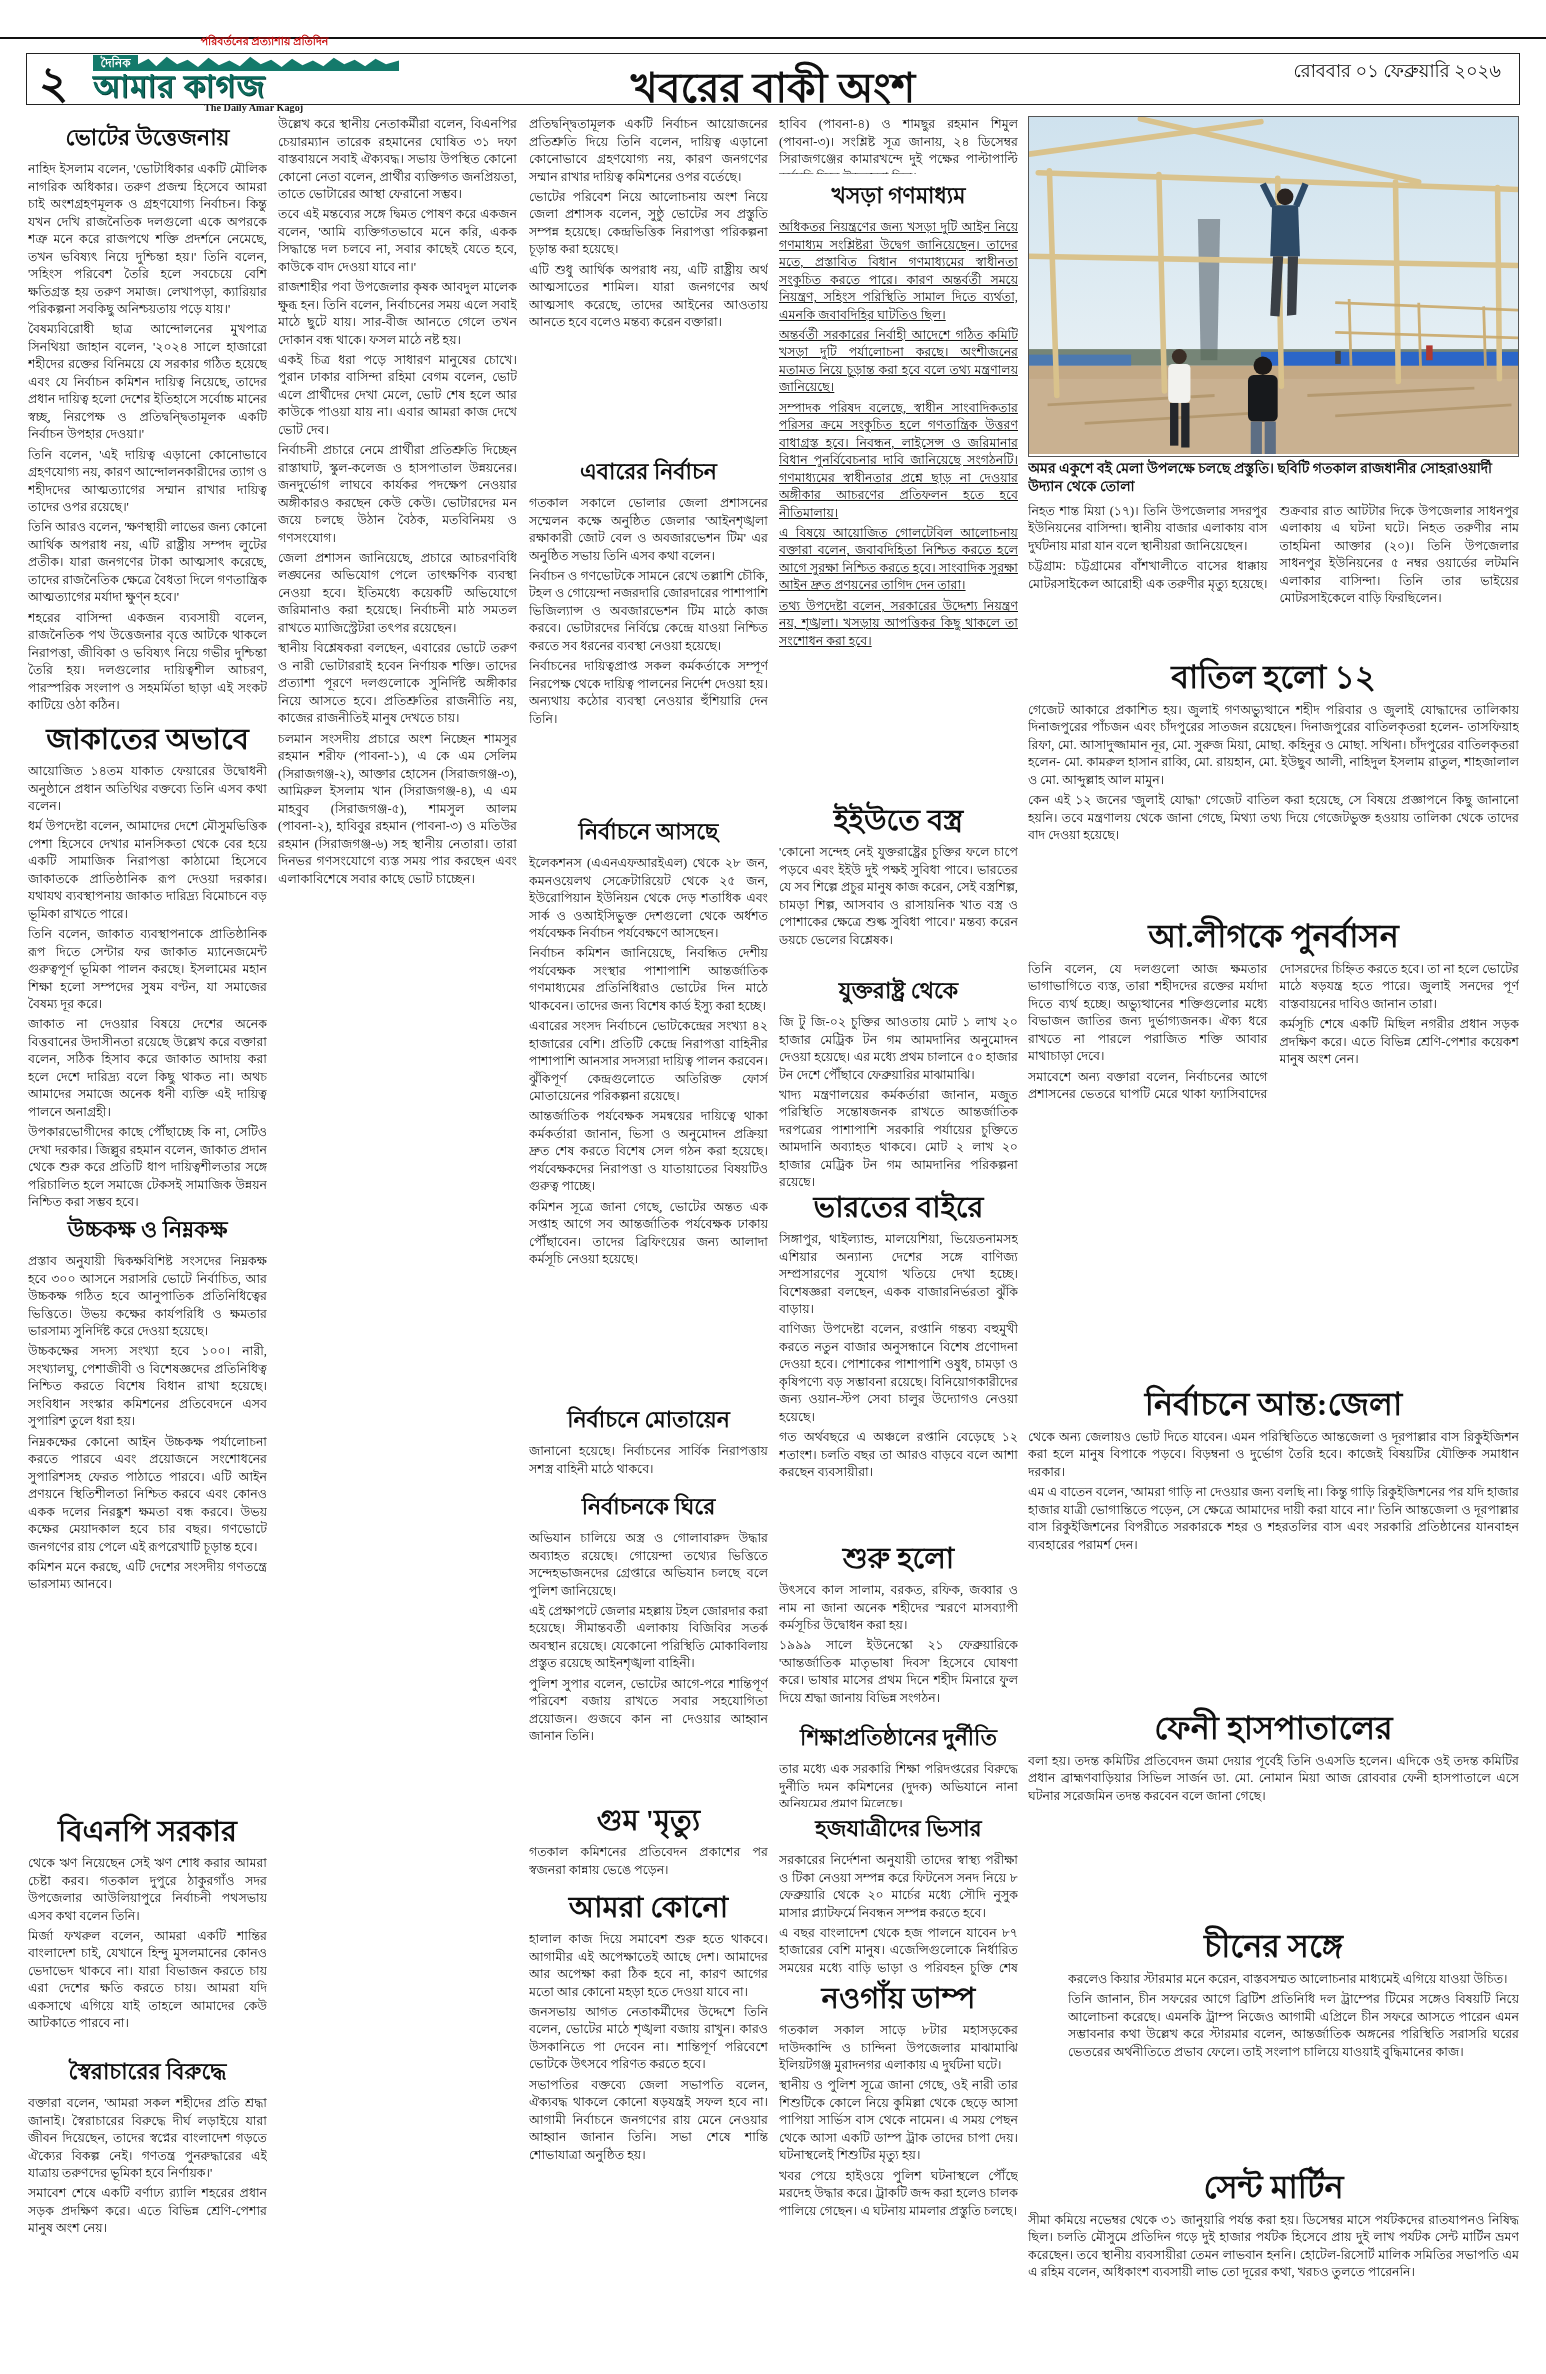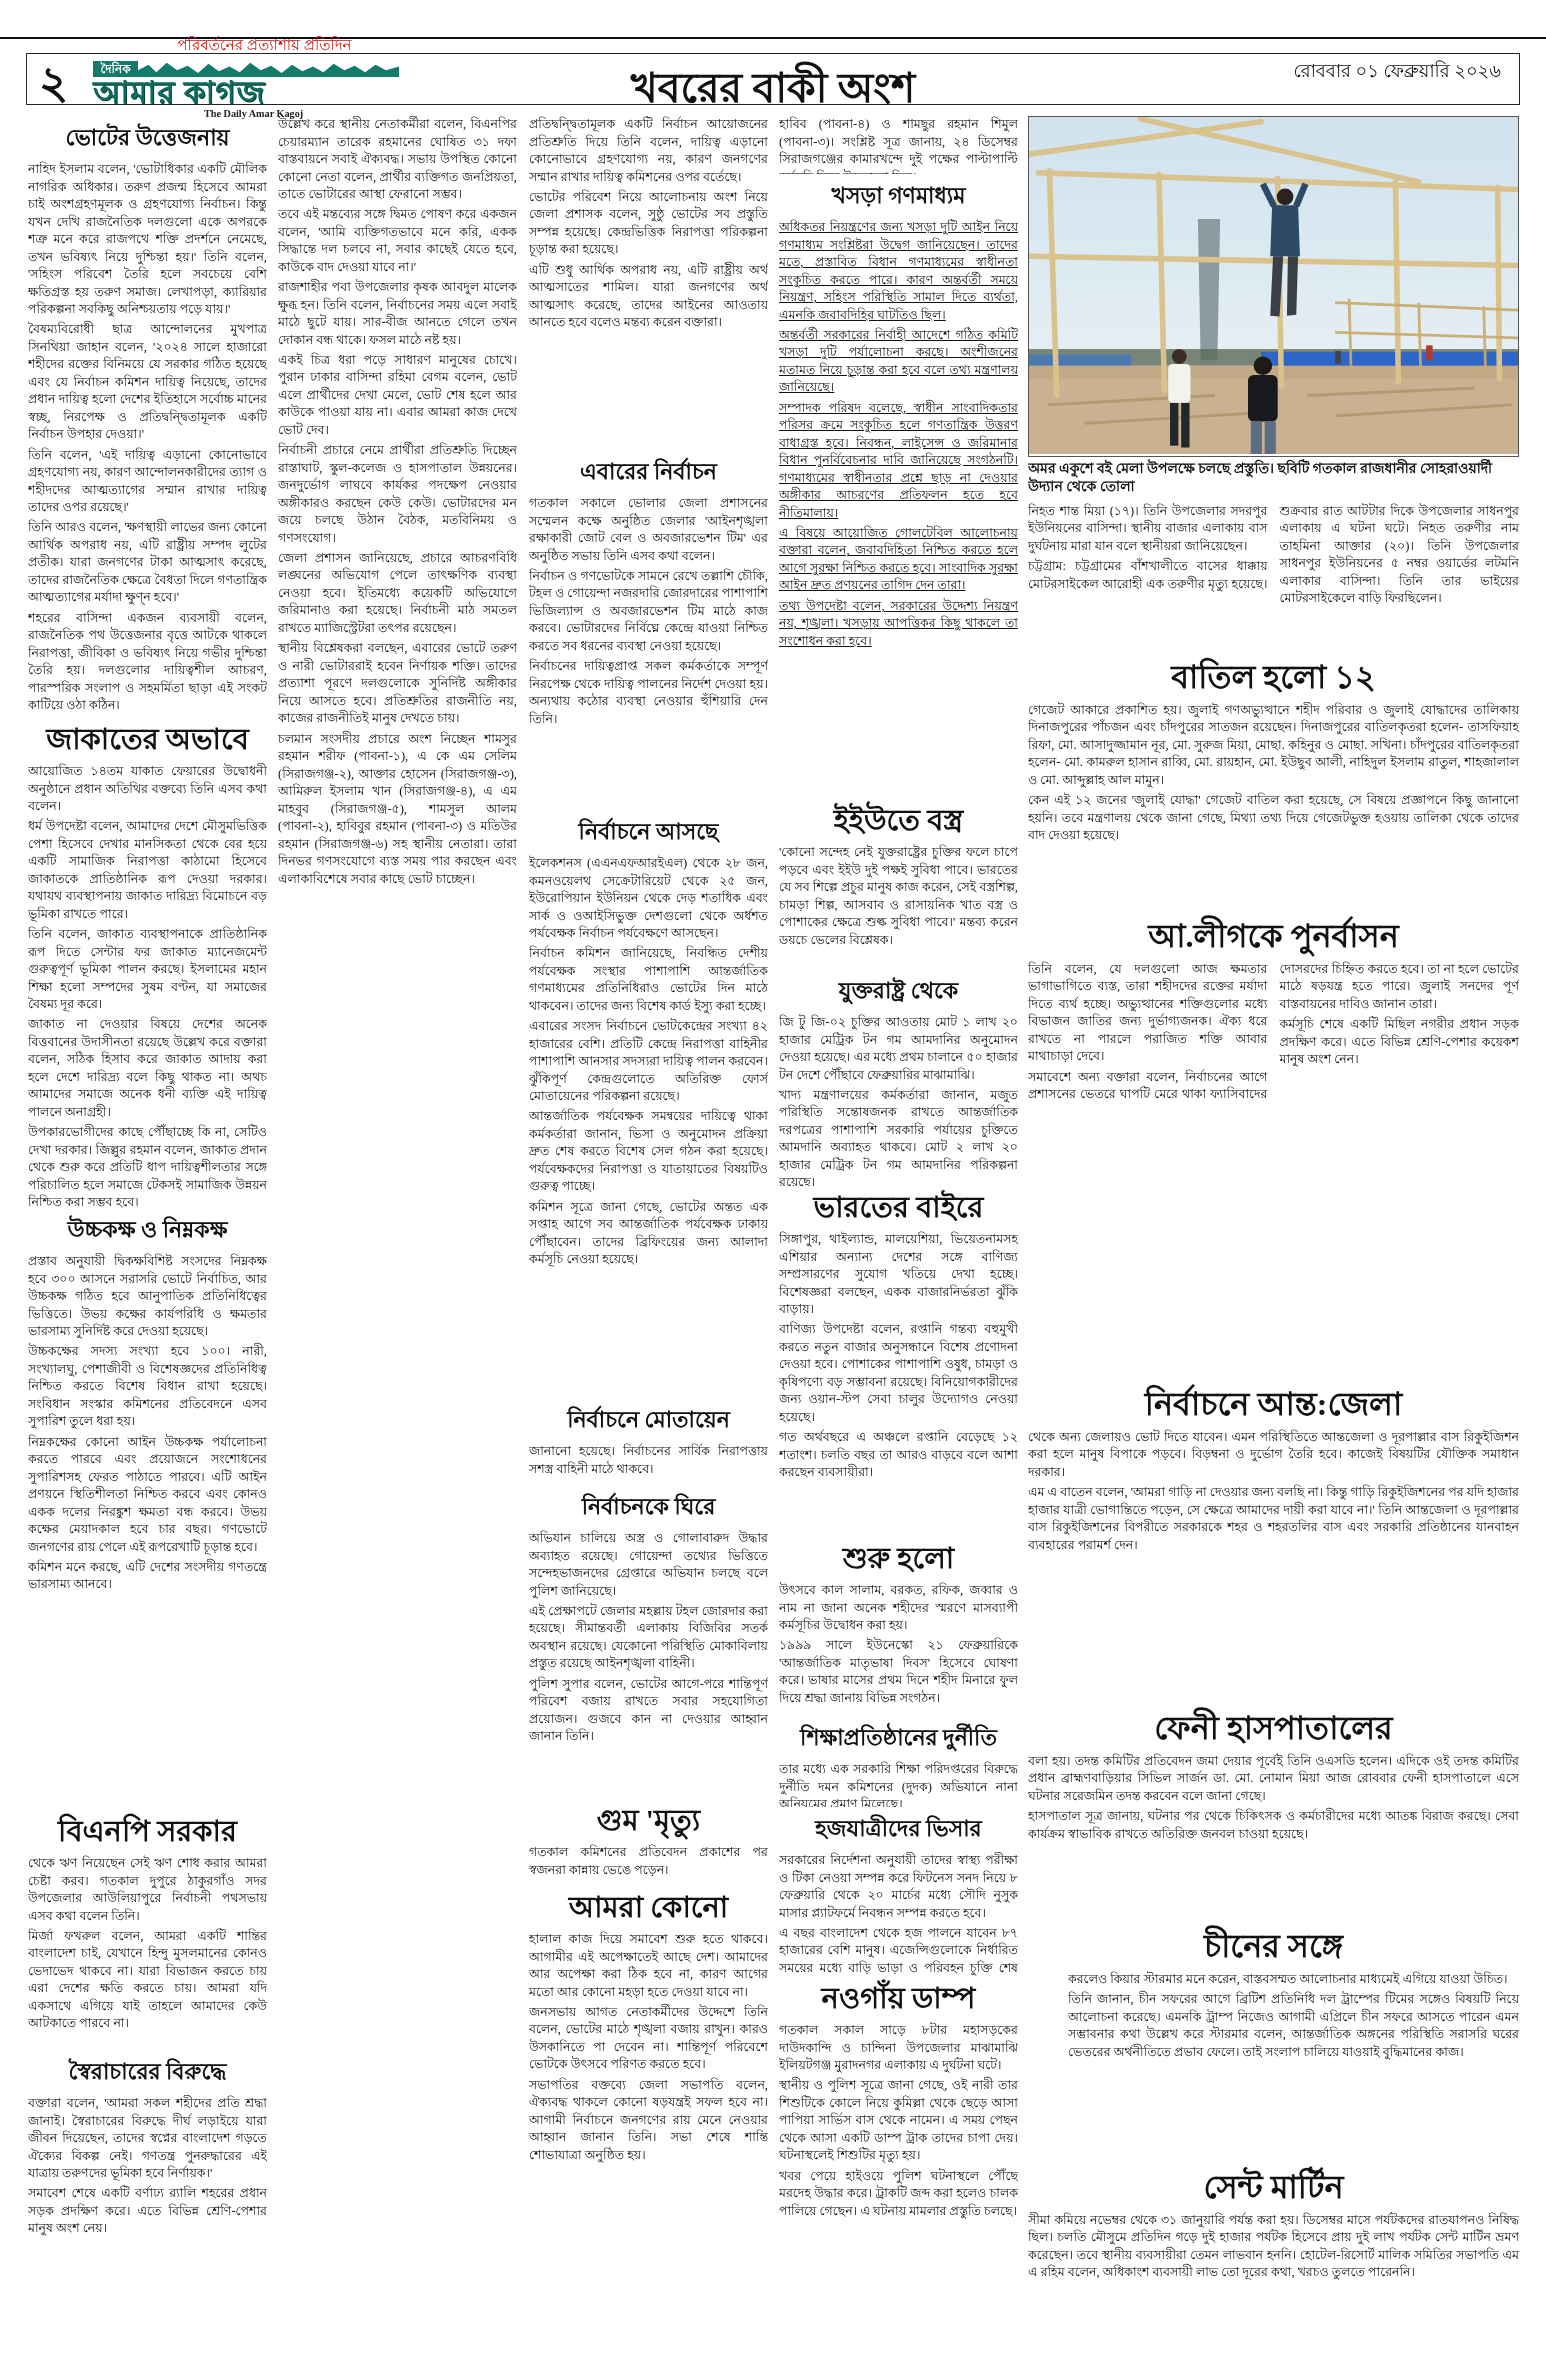--- a/index.html
+++ b/index.html
@@ -2,21 +2,21 @@
 <html style="font-size:15px"><head>
 <meta charset="utf-8">
 <style>
   html,body{margin:0;padding:0;background:#9a9a9a;}
   .sheet{position:relative;width:1546px;height:2375px;background:#ffffff;margin:0 auto;overflow:hidden;
          font-family:"Liberation Serif",serif;color:#111;}
   .toprule{position:absolute;left:0;top:37px;width:1546px;height:1.9px;background:#111;}
   .header-box{position:absolute;left:26px;top:53px;width:1492px;height:50px;border:1.9px solid #222;background:#fff;}
   .pageno{position:absolute;left:39px;top:48px;font-size:45px;font-weight:bold;}
   .masthead{position:absolute;left:93px;top:33px;width:306px;}
-  .tagline{font-size:15px;font-weight:normal;text-align:center;margin-left:37px;}
+  .tagline{font-size:11px;font-weight:bold;text-align:center;margin-left:37px;}
   .zigrow{display:flex;align-items:flex-end;height:18.6px;margin-top:0.9px;}
   .dainik{background:#147a6b;color:#fff;font-size:12px;font-weight:bold;padding:0.9px 7.4px;line-height:15px;}
   .zig{flex:1;height:16.7px;}
   .mast-title{font-size:31px;font-weight:900;color:#0e6b5e;letter-spacing:0.9px;line-height:32px;
               text-shadow:0.9px 0.9px 0 #063f36;}
   .mast-eng{font-size:10.2px;font-weight:bold;color:#222;margin-left:111px;line-height:9.3px;}
   .section-title{position:absolute;left:0;top:56px;width:100%;text-align:center;font-size:41px;font-weight:bold;}
   .edition-date{position:absolute;right:45px;top:57px;font-size:18px;}
   .col{position:absolute;top:116px;width:239px;height:2245px;display:flex;flex-direction:column;}
   .right-region{position:absolute;left:1028px;top:116px;width:491px;height:2245px;display:flex;flex-direction:column;}
@@ -279,21 +279,20 @@
           <p>কর্মসূচি শেষে একটি মিছিল নগরীর প্রধান সড়ক প্রদক্ষিণ করে। এতে বিভিন্ন শ্রেণি-পেশার কয়েকশ মানুষ অংশ নেন।</p>
         </div>
         <div class="headline sm" style="height: 46px;">নির্বাচনে আন্ত:জেলা</div>
         <div class="body-text" style="height: 278px;">
           <p>থেকে অন্য জেলায়ও ভোট দিতে যাবেন। এমন পরিস্থিতিতে আন্তজেলা ও দূরপাল্লার বাস রিকুইজিশন করা হলে মানুষ বিপাকে পড়বে। বিড়ম্বনা ও দুর্ভোগ তৈরি হবে। কাজেই বিষয়টির যৌক্তিক সমাধান দরকার।</p>
           <p>এম এ বাতেন বলেন, 'আমরা গাড়ি না দেওয়ার জন্য বলছি না। কিন্তু গাড়ি রিকুইজিশনের পর যদি হাজার হাজার যাত্রী ভোগান্তিতে পড়েন, সে ক্ষেত্রে আমাদের দায়ী করা যাবে না।' তিনি আন্তজেলা ও দূরপাল্লার বাস রিকুইজিশনের বিপরীতে সরকারকে শহর ও শহরতলির বাস এবং সরকারি প্রতিষ্ঠানের যানবাহন ব্যবহারের পরামর্শ দেন।</p>
         </div>
         <div class="headline sm" style="height: 46px;">ফেনী হাসপাতালের</div>
         <div class="body-text" style="height: 172px;">
           <p>বলা হয়। তদন্ত কমিটির প্রতিবেদন জমা দেয়ার পূর্বেই তিনি ওএসডি হলেন। এদিকে ওই তদন্ত কমিটির প্রধান ব্রাহ্মণবাড়িয়ার সিভিল সার্জন ডা. মো. নোমান মিয়া আজ রোববার ফেনী হাসপাতালে এসে ঘটনার সরেজমিন তদন্ত করবেন বলে জানা গেছে।</p>
-          <p>হাসপাতাল সূত্র জানায়, ঘটনার পর থেকে চিকিৎসক ও কর্মচারীদের মধ্যে আতঙ্ক বিরাজ করছে। সেবা কার্যক্রম স্বাভাবিক রাখতে অতিরিক্ত জনবল চাওয়া হয়েছে।</p>
         </div>
         <div class="headline" style="height: 46px;">চীনের সঙ্গে</div>
         <div class="body-text" style="height: 195px; margin-left: 40px;">
           <p>করলেও কিয়ার স্টারমার মনে করেন, বাস্তবসম্মত আলোচনার মাধ্যমেই এগিয়ে যাওয়া উচিত।</p>
           <p>তিনি জানান, চীন সফরের আগে ব্রিটিশ প্রতিনিধি দল ট্রাম্পের টিমের সঙ্গেও বিষয়টি নিয়ে আলোচনা করেছে। এমনকি ট্রাম্প নিজেও আগামী এপ্রিলে চীন সফরে আসতে পারেন এমন সম্ভাবনার কথা উল্লেখ করে স্টারমার বলেন, আন্তর্জাতিক অঙ্গনের পরিস্থিতি সরাসরি ঘরের ভেতরের অর্থনীতিতে প্রভাব ফেলে। তাই সংলাপ চালিয়ে যাওয়াই বুদ্ধিমানের কাজ।</p>
         </div>
         <div class="headline" style="height: 46px;">সেন্ট মার্টিন</div>
         <div class="body-text fill">
           <p>সীমা কমিয়ে নভেম্বর থেকে ৩১ জানুয়ারি পর্যন্ত করা হয়। ডিসেম্বর মাসে পর্যটকদের রাতযাপনও নিষিদ্ধ ছিল। চলতি মৌসুমে প্রতিদিন গড়ে দুই হাজার পর্যটক হিসেবে প্রায় দুই লাখ পর্যটক সেন্ট মার্টিন ভ্রমণ করেছেন। তবে স্থানীয় ব্যবসায়ীরা তেমন লাভবান হননি। হোটেল-রিসোর্ট মালিক সমিতির সভাপতি এম এ রহিম বলেন, অধিকাংশ ব্যবসায়ী লাভ তো দূরের কথা, খরচও তুলতে পারেননি।</p>
         </div>

